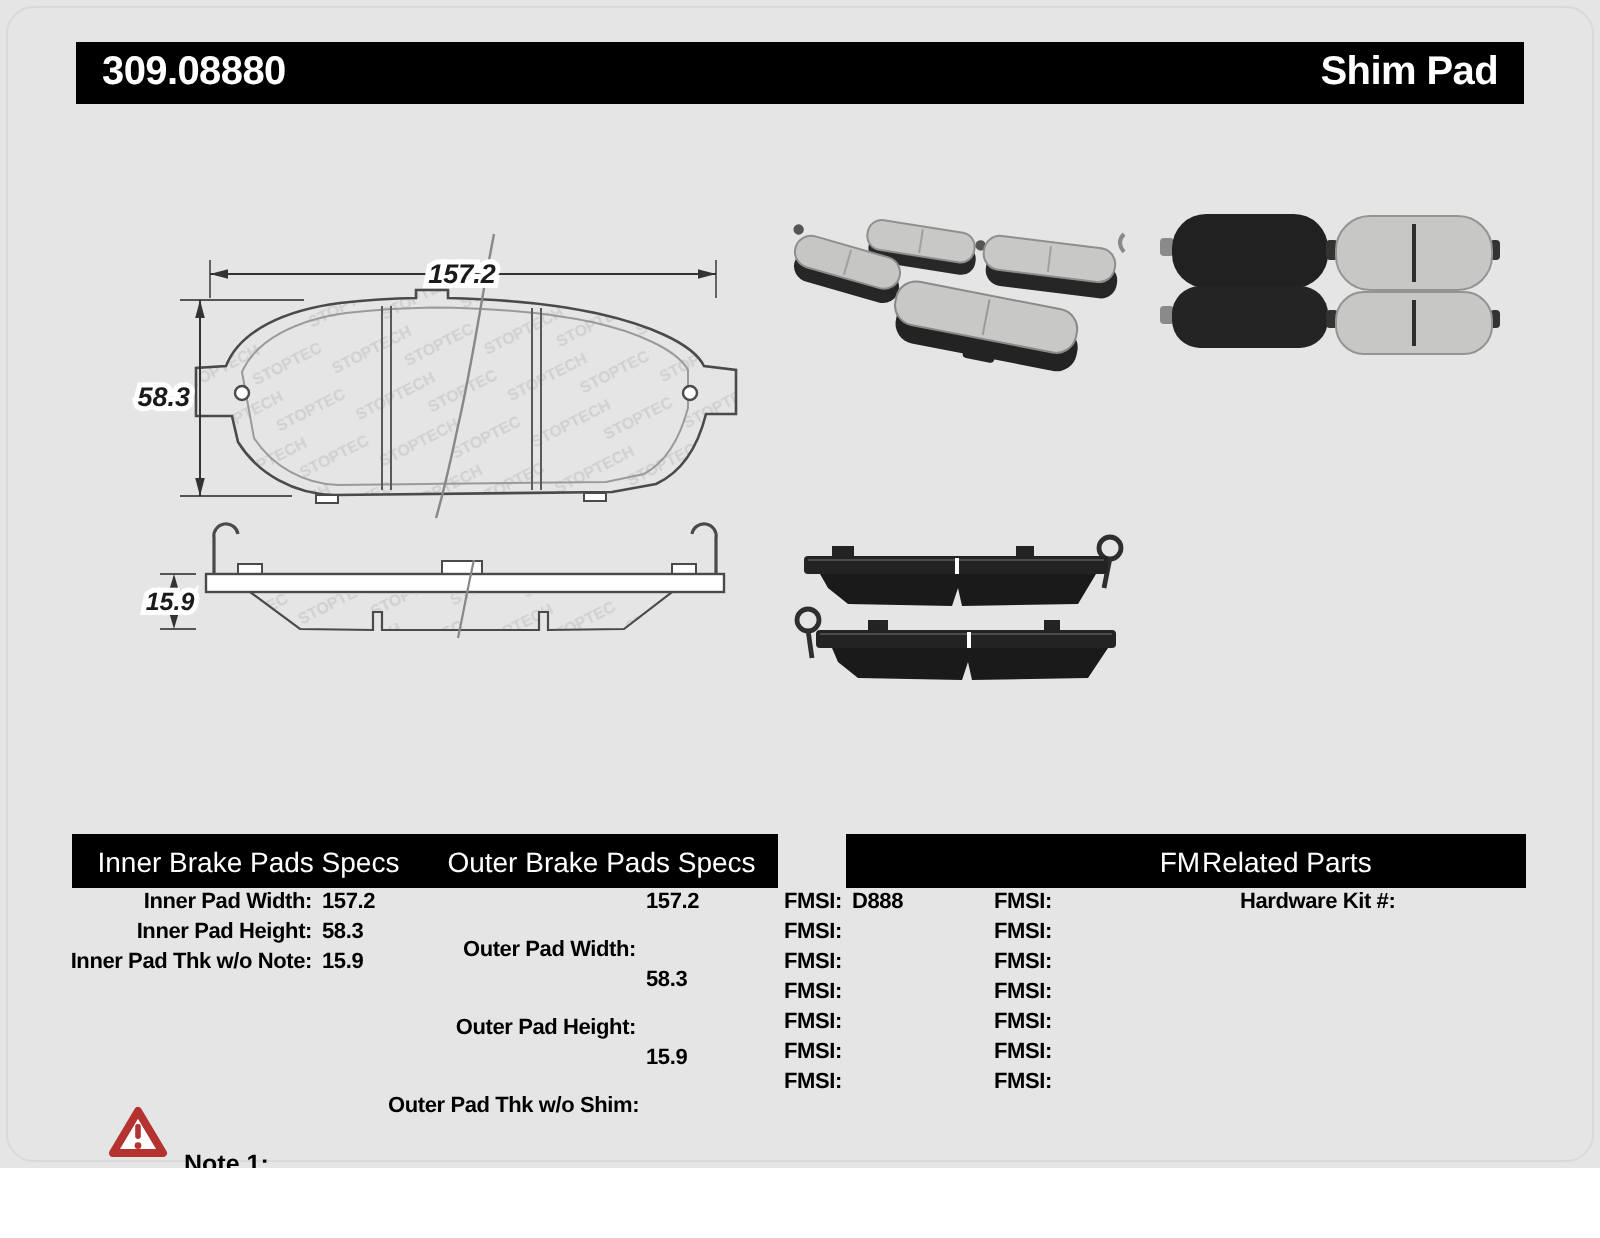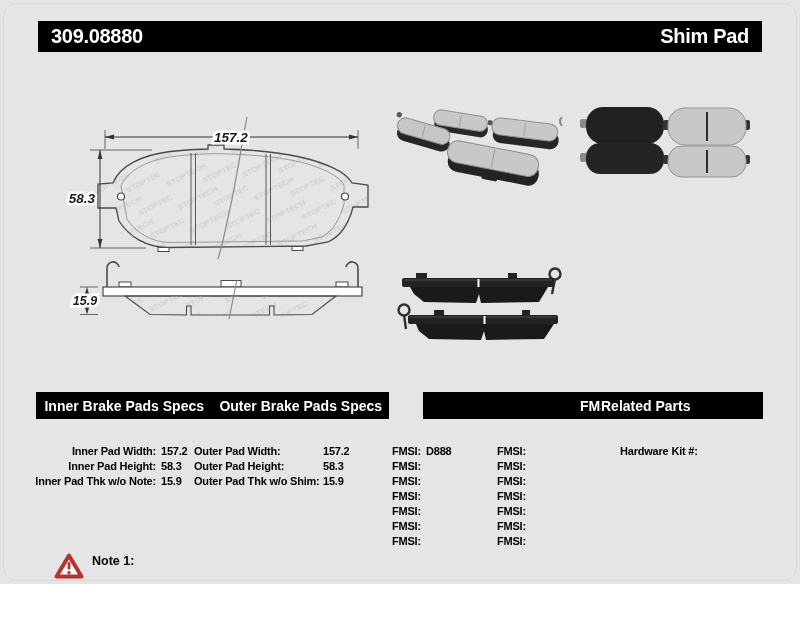--- a/index.html
+++ b/index.html
@@ -18,43 +18,43 @@
     padding:0 13px;box-sizing:border-box;font-size:20px;font-weight:bold;letter-spacing:-0.3px;
   }
   
   .drawing{position:absolute;left:40px;top:95px;}
   .photos-top{position:absolute;left:390px;top:95px;}
   .photos-side{position:absolute;left:390px;top:250px;}
   .dimtext{font-family:"Liberation Sans",sans-serif;font-weight:bold;font-style:italic;
     paint-order:stroke;stroke:#fff;stroke-width:5px;fill:#1a1a1a;}
   
   .bar{
-    position:absolute;top:392px;height:27px;background:#000;color:#fff;
-    display:flex;align-items:center;font-size:14px;font-weight:bold;
+    position:absolute;top:417px;height:27px;background:#000;color:#fff;
+    display:flex;align-items:center;font-size:14px;font-weight:normal;
   }
   .bar-specs{left:36px;width:353px;}
   .bar-specs span{flex:1;text-align:center;}
   .bar-fmsi{left:394px;width:202px;justify-content:flex-end;margin-left:29px;}
   .bar-related{left:601px;width:162px;justify-content:flex-start;}
   
   .rows{position:absolute;top:444px;font-size:11px;font-weight:bold;line-height:15px;letter-spacing:-0.2px;}
   .rows .spec-row{display:flex;white-space:nowrap;}
   .inner-rows{left:30px;}
   .inner-rows .spec-label{width:126px;text-align:right;}
   .outer-rows{left:194px;}
-  .outer-rows .spec-label{width:124px;text-align:left;}
+  .outer-rows .spec-label{width:124px;text-align:right;margin-top:24px;}
   .spec-val{margin-left:5px;}
   .fmsi-col1{left:392px;}
   .fmsi-col2{left:497px;}
   .fmsi-col1 .spec-label,.fmsi-col2 .spec-label{width:29px;text-align:left;}
   .related-rows{left:620px;}
   
   .warning{position:absolute;left:54px;top:552px;width:30px;height:28px;}
   .notes{position:absolute;left:92px;top:553px;font-size:12.5px;font-weight:bold;line-height:16.5px;}
-  .note-line{display:flex;white-space:nowrap;}
+  .note-line{display:flex;white-space:nowrap;margin-top:21px;}
   .note-value{color:#c8312f;margin-left:9px;}
 </style>
 </head>
 <body>
 
 <div class="page">
   <div class="frame"></div>
 
   <header class="titlebar">
     <span>309.08880</span>

